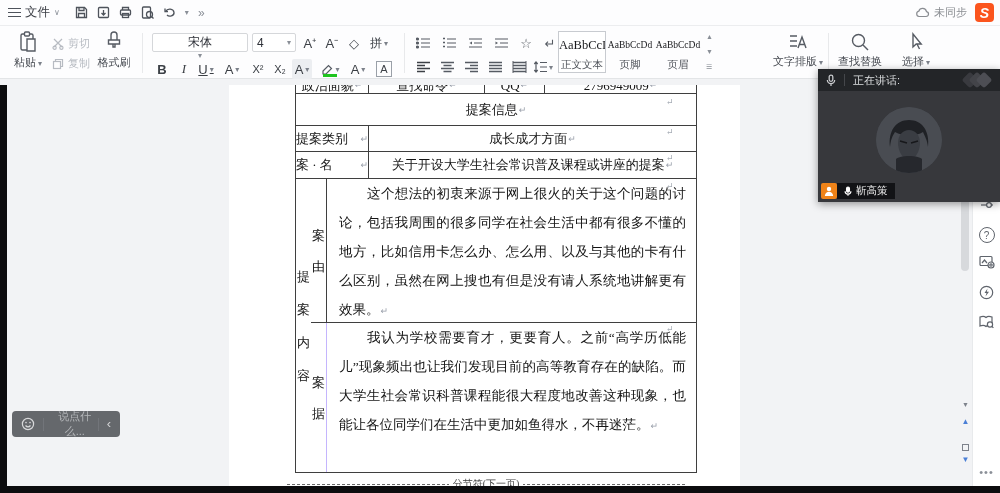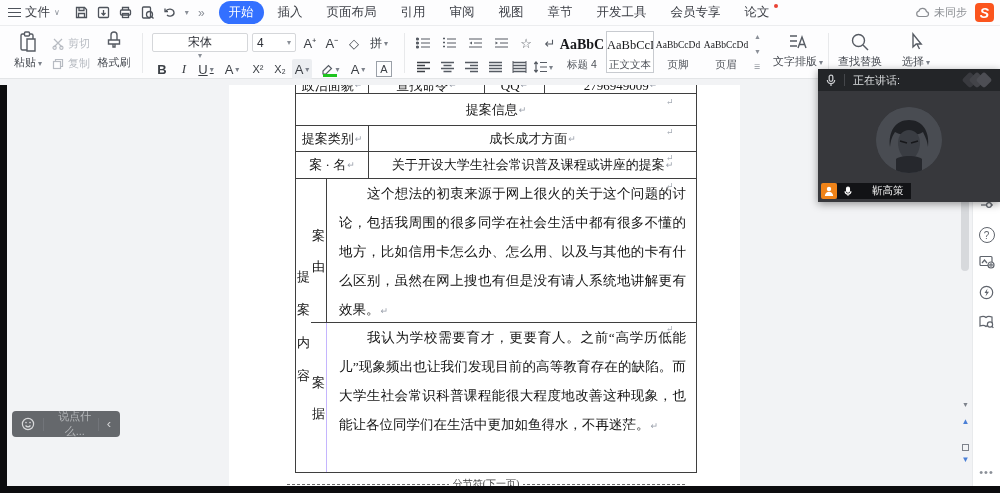--- a/index.html
+++ b/index.html
@@ -68,21 +68,21 @@
   .tc { border-left:1px solid #3f3f3f; font-size:13px; color:#141414; }
   .tc:first-child { border-left:none; }
   .cen { display:flex; align-items:center; justify-content:center; }
   .r0 { height:22px; }
   .r0 .tc { display:flex; align-items:flex-end; justify-content:center; line-height:15px; }
   .r1 { height:32px; }
   .r2 { height:26px; }
   .r3 { height:27px; }
   .colA { width:32px; }
   .colB { width:40px; }
-  .w72 { width:72px; }
+  .w72 { width:72px;justify-content:space-between; }
   .w116 { width:116px; }
   .w60 { width:60px; }
   .grow { flex:1 1 auto; }
   .rightpart { flex:1 1 auto; display:flex; flex-direction:column; }
   .r4 { height:143px; display:flex; }
   .r5 { height:150px; display:flex; border-top:1px solid #3f3f3f; }
   .r5 .colB, .r4 .grow { border-left:1px solid #3f3f3f; }
   .r5 .grow { border-left:1px solid #c4b5fd; }
   .vstack { width:15px; margin:0 auto; word-break:break-all; text-align:center; line-height:31px; font-size:13px; }
   .vstack4 { line-height:33px; }
@@ -110,21 +110,21 @@
   .meet-title { font-size:11px; color:#dddfe1; }
   .diamonds { margin-left:auto; margin-right:10px; display:flex; }
   .diamonds i { width:12px; height:12px; border-radius:3px; transform:rotate(45deg); display:block; }
   .diamonds i:nth-child(1){ background:#393a3f; }
   .diamonds i:nth-child(2){ background:#434449; margin-left:-5px; }
   .diamonds i:nth-child(3){ background:#4d4e54; margin-left:-5px; }
   .meet-body { position:relative; height:111px; }
   .avatar { position:absolute; left:58px; top:16px; width:66px; height:66px; border-radius:50%; overflow:hidden; background:#44474d; }
   .namebar { position:absolute; left:3px; bottom:3px; display:flex; align-items:center; height:16px; }
   .member-badge { width:16px; height:16px; background:#ef8318; border-radius:2px; display:flex; align-items:center; justify-content:center; }
-  .name-pill { height:16px; background:rgba(12,13,15,.85); display:flex; align-items:center; gap:20px; padding:0 7px; }
+  .name-pill { height:16px; background:rgba(12,13,15,.85); display:flex; align-items:center; gap:4px; padding:0 7px; }
   .name-pill span { font-size:10.5px; color:#f2f2f2; }
 
   
   .chat { position:absolute; left:12px; top:411px; width:108px; height:26px; background:rgba(90,93,97,.93); border-radius:4px;
           display:flex; align-items:center;text-align:center; }
   .chat .div { width:1px; height:13px; background:#72757a; }
   .chat-ph { flex:1; font-size:11px; color:#b4b6b9; padding-left:8px; cursor:text; }
   .chat-col { font-size:13px; color:#d2d3d5; padding:0 9px 2px 8px; cursor:pointer; }
 
   .left-strip { position:absolute; left:0; top:85px; width:7px; bottom:0; background:#0c0c0e; }
@@ -169,32 +169,20 @@
           </svg>
         </span>
       <span>
           <svg width="16" height="15" viewBox="0 0 16 15" fill="none" stroke="#4e535b" stroke-width="1.3">
             <path d="M3.5 6.5c2-3.5 8-3 8.5 1 .4 3.5-5 4.5-7 2.5"></path>
             <path d="M3 3.5v3h3"></path>
           </svg>
         </span>
       <span class="caret">▾</span>
       <span class="more-chev">»</span>
-    </div>
-    <div class="tabs">
-      <span class="tab active">开始</span>
-      <span class="tab">插入</span>
-      <span class="tab">页面布局</span>
-      <span class="tab">引用</span>
-      <span class="tab">审阅</span>
-      <span class="tab">视图</span>
-      <span class="tab">章节</span>
-      <span class="tab">开发工具</span>
-      <span class="tab">会员专享</span>
-      <span class="tab tab-paper"><span>论文</span><span class="reddot"></span></span>
     </div>
     <div class="tb-right">
       <span class="sync">
         <svg width="15" height="11" viewBox="0 0 15 11" fill="none" stroke="#8a8d92" stroke-width="1.2">
             <path d="M4 9.5h7a2.5 2.5 0 0 0 .5-4.95A4 4 0 0 0 3.8 4.2 2.7 2.7 0 0 0 4 9.5z"></path>
           </svg>
         <span>未同步</span>
       </span>
       <span class="sogou-s">S</span>
 
@@ -322,24 +310,20 @@
       </span>
     <span class="pico dd" style="left:532px; top:31px;">
         <svg width="14" height="12" viewBox="0 0 14 12" stroke="#565b63" stroke-width="1.2">
           <path d="M7 1.5h7M7 6h7M7 10.5h7"></path>
           <path d="M3 1v10M1.3 3 3 1l1.7 2M1.3 9 3 11l1.7-2" fill="none"></path>
         </svg>
       </span>
     <span class="pico glyph-ic ic-pmark dd" style="left:538px; top:7px;"></span>
 
     <div class="gallery">
-      <div class="gitem">
-        <span class="gprev gp0">AaBbC</span>
-        <span class="gname">标题 4</span>
-      </div>
       <div class="gitem selected">
         <span class="gprev gp1">AaBbCcI</span>
         <span class="gname">正文文本</span>
       </div>
       <div class="gitem">
         <span class="gprev gp2">AaBbCcDd</span>
         <span class="gname">页脚</span>
       </div>
       <div class="gitem">
         <span class="gprev gp3">AaBbCcDd</span>

